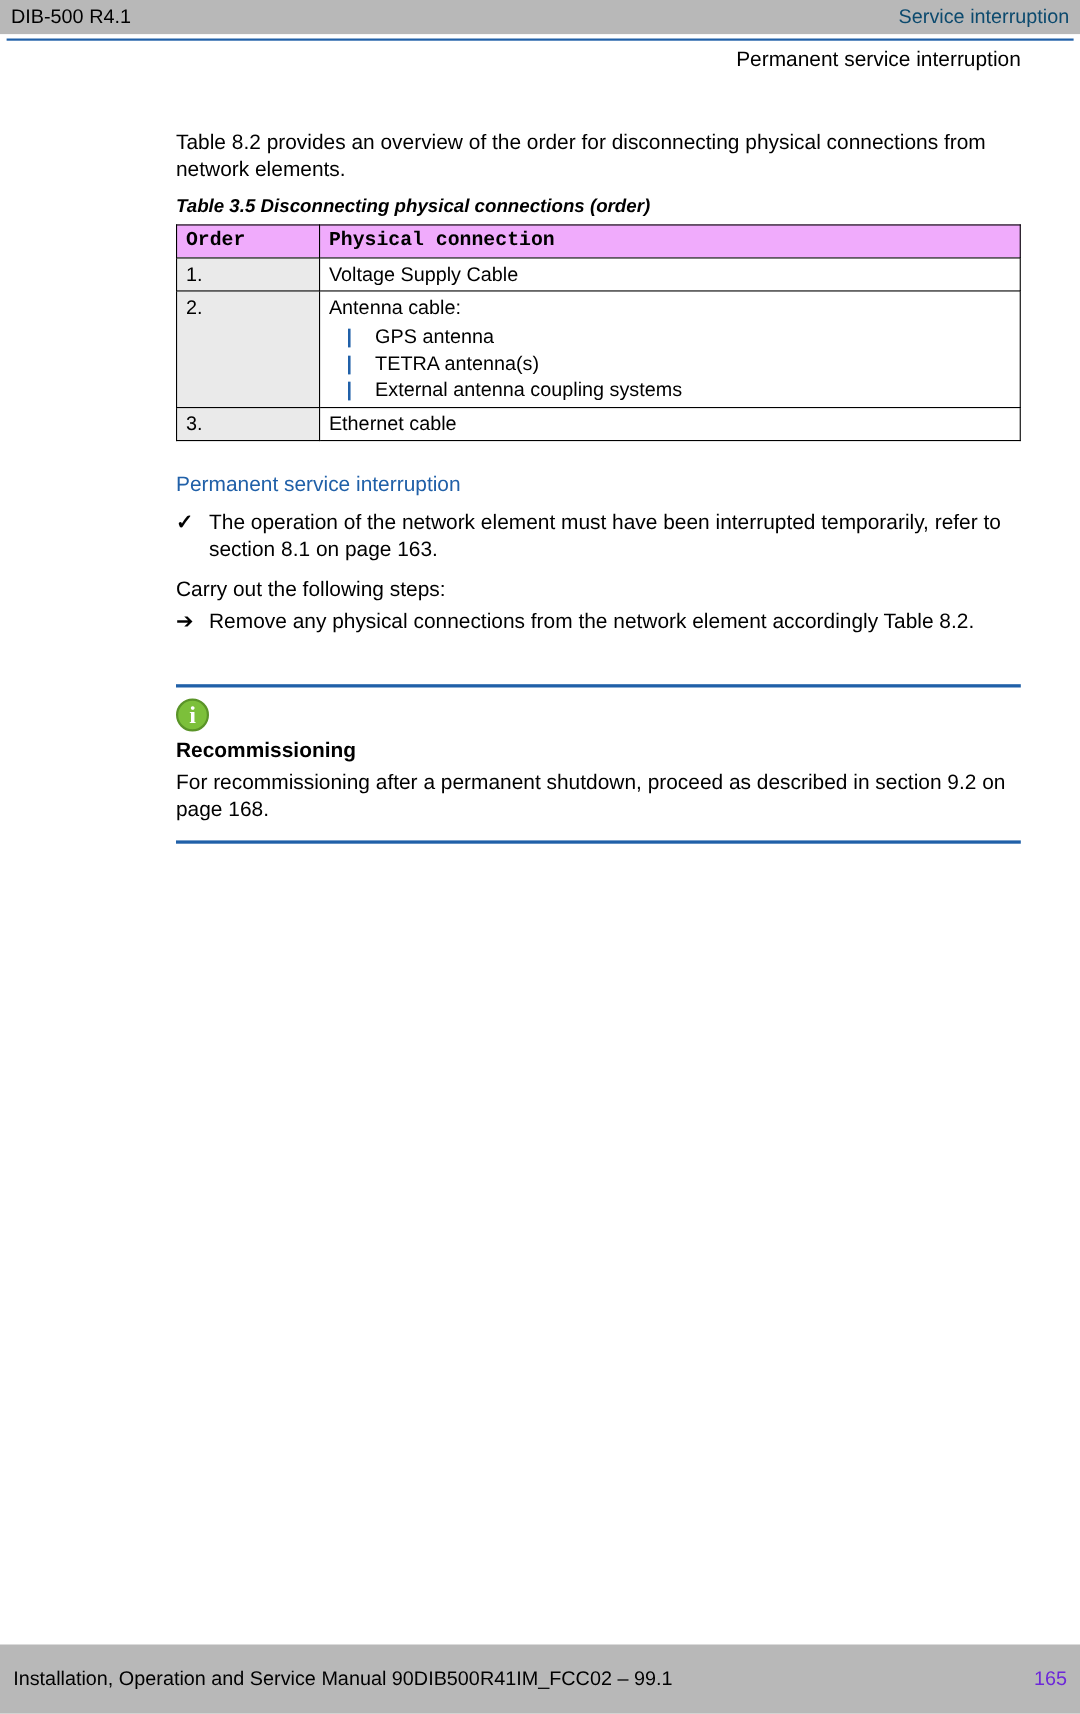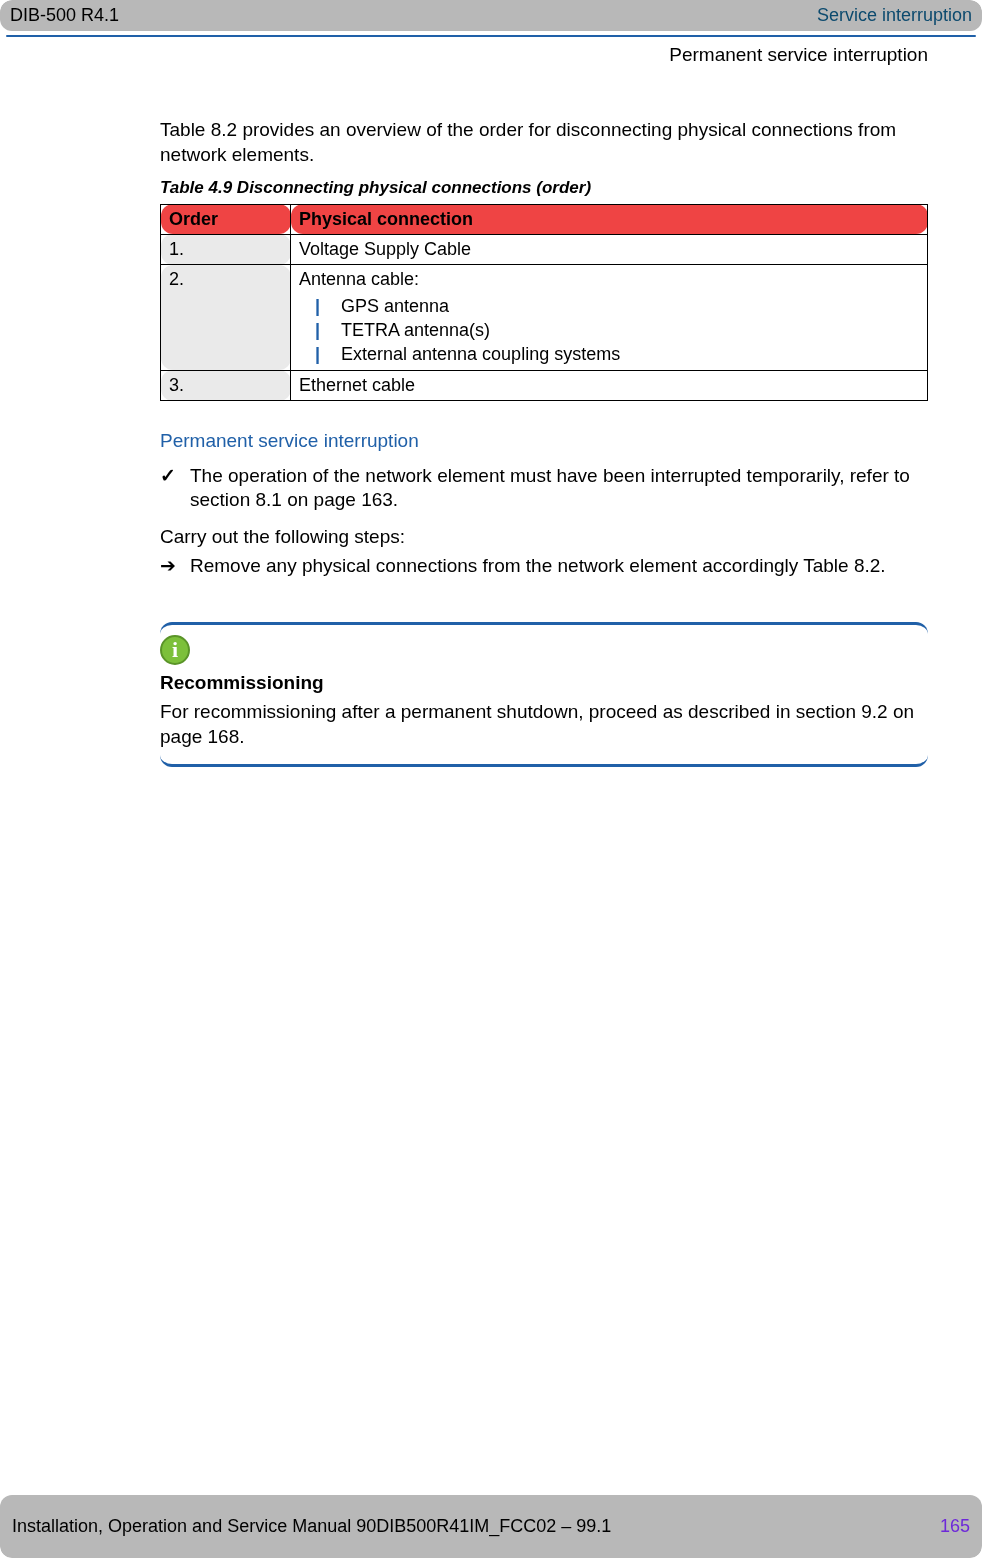--- a/index.html
+++ b/index.html
@@ -1,15 +1,15 @@
 <!DOCTYPE html>
 <html><head>
 <meta charset="utf-8">
 <style>
-  * { box-sizing: border-box; margin: 0; padding: 0; border-radius: 12px; }
+  * { box-sizing: border-box; margin: 0; padding: 0; }
   body {
     font-family: Arial, Helvetica, sans-serif;
     width: 982px;
     height: 1558px;
     background: #fff;
     position: relative;
     font-size: 19px;
     color: #000;
     line-height: 1.3;
   }
@@ -51,22 +51,23 @@
     width: 100%;
     font-size: 18px;
   }
   table.disc th, table.disc td {
     border: 1px solid #000;
     padding: 3px 8px;
     text-align: left;
     vertical-align: top;
   }
   table.disc th {
-    background: #ef4444;
-    font-weight: bold;
+    background: #f0abfc;
+    font-weight: bold;
+    font-family: Liberation Mono, monospace;
   }
   table.disc td.order {
     background: #eaeaea;
     width: 130px;
   }
   .pipe-list {
     margin: 2px 0 0 16px;
   }
   .pipe-item {
     position: relative;
@@ -162,21 +163,21 @@
   <span>DIB-500 R4.1</span>
   <span class="header-right">Service interruption</span>
 </div>
 <hr class="thin-rule">
 <div class="sub-header">Permanent service interruption</div>
 
 <div class="content">
 
   <p class="para">Table 8.2 provides an overview of the order for disconnecting physical connections from network elements.</p>
 
-  <div class="table-caption">Table 4.9    Disconnecting physical connections (order)</div>
+  <div class="table-caption">Table 3.5    Disconnecting physical connections (order)</div>
   <table class="disc">
     <thead>
       <tr>
         <th>Order</th>
         <th>Physical connection</th>
       </tr>
     </thead>
     <tbody>
       <tr>
         <td class="order">1.</td>

